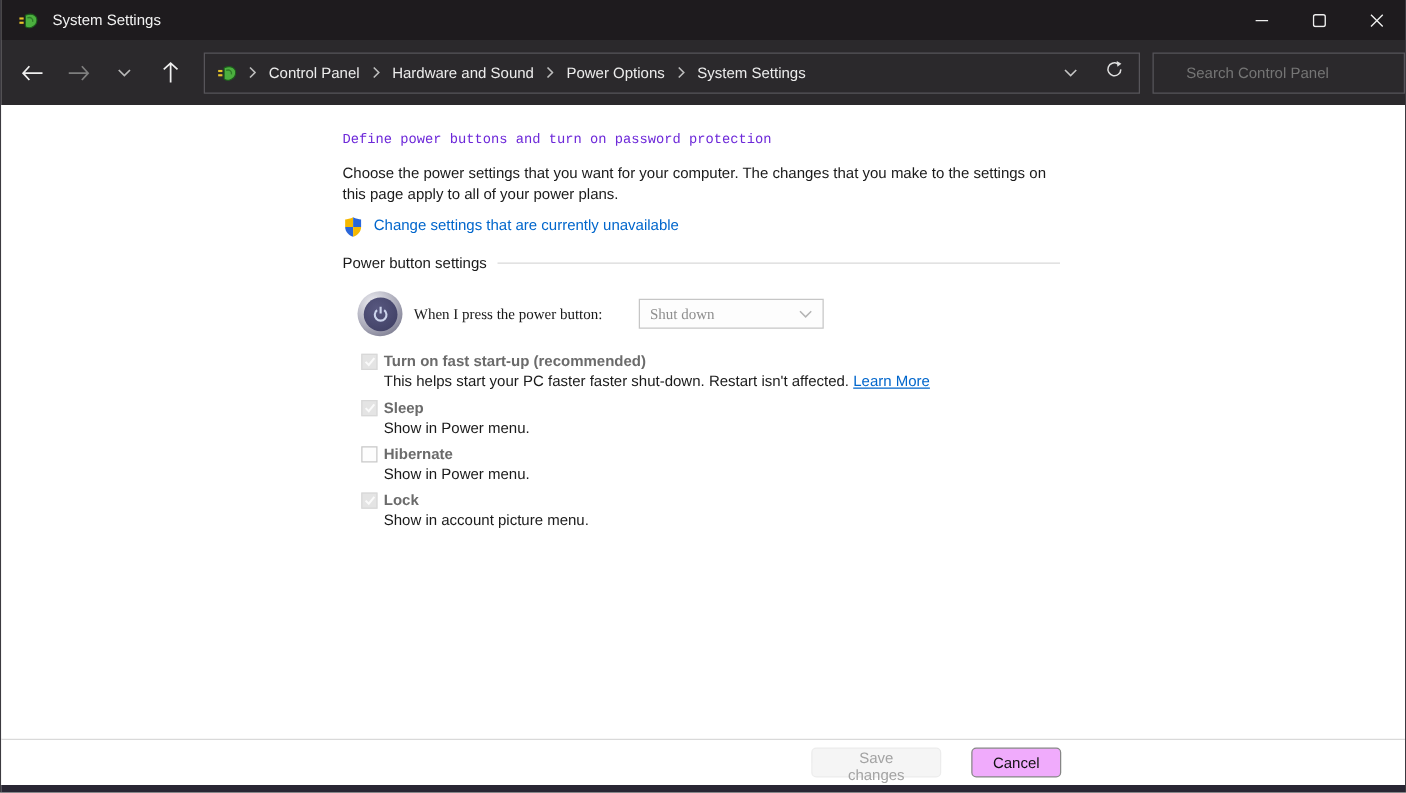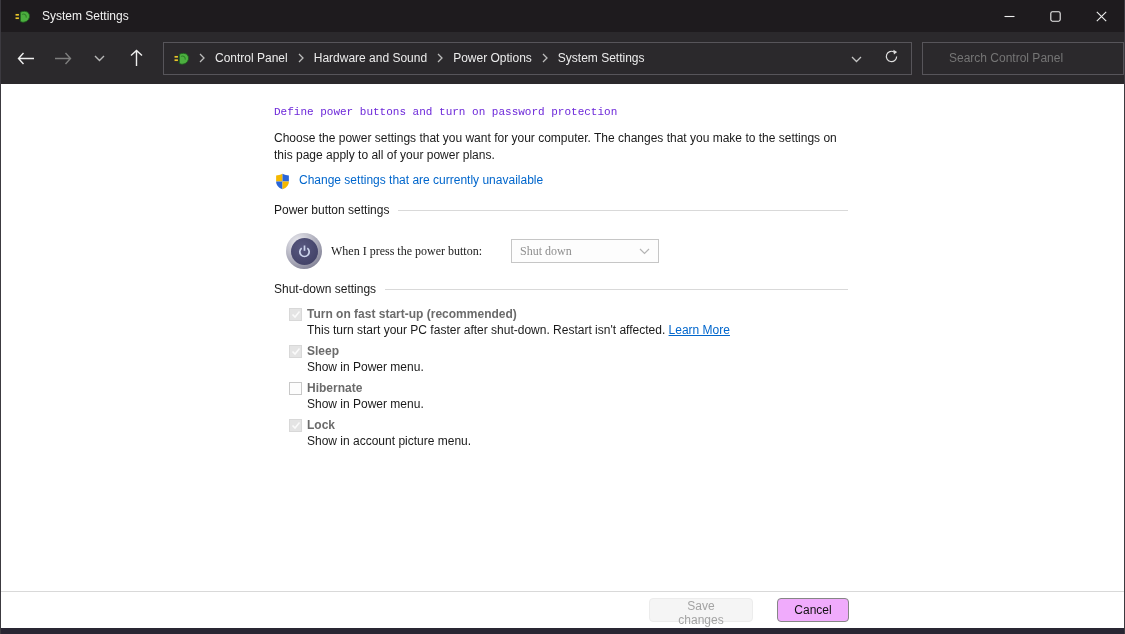--- a/index.html
+++ b/index.html
@@ -208,36 +208,32 @@
         </div>
         <span class="power-label">When I press the power button:</span>
         <div class="dropdown">
           <span class="dd-value">Shut down</span>
           <svg width="11" height="7" viewBox="0 0 11 7">
               <path d="M1 1 L5.5 5.5 L10 1" fill="none" stroke="#b4b4b4" stroke-width="1.2"></path>
             </svg>
         </div>
       </div>
 
-      <div class="section-header sec2">
-        <span class="sec-label">Shut-down settings</span>
-        <div class="rule"></div>
-      </div>
 
       <div class="cb-group">
         <div class="cb-block">
           <div class="cb-row">
             <span class="checkbox checked">
               <svg width="10" height="9" viewBox="0 0 10 9">
                   <path d="M1.5 4.5 L4 7 L8.5 1.5" fill="none" stroke="#fafafa" stroke-width="1.6"></path>
                 </svg>
             </span>
             <span class="cb-label">Turn on fast start-up (recommended)</span>
           </div>
-          <div class="cb-desc"><span>This turn start your PC faster after shut-down. Restart isn't affected. </span><a class="learn-link">Learn More</a></div>
+          <div class="cb-desc"><span>This helps start your PC faster faster shut-down. Restart isn't affected. </span><a class="learn-link">Learn More</a></div>
         </div>
 
         <div class="cb-block">
           <div class="cb-row">
             <span class="checkbox checked">
               <svg width="10" height="9" viewBox="0 0 10 9">
                   <path d="M1.5 4.5 L4 7 L8.5 1.5" fill="none" stroke="#fafafa" stroke-width="1.6"></path>
                 </svg>
             </span>
             <span class="cb-label">Sleep</span>

